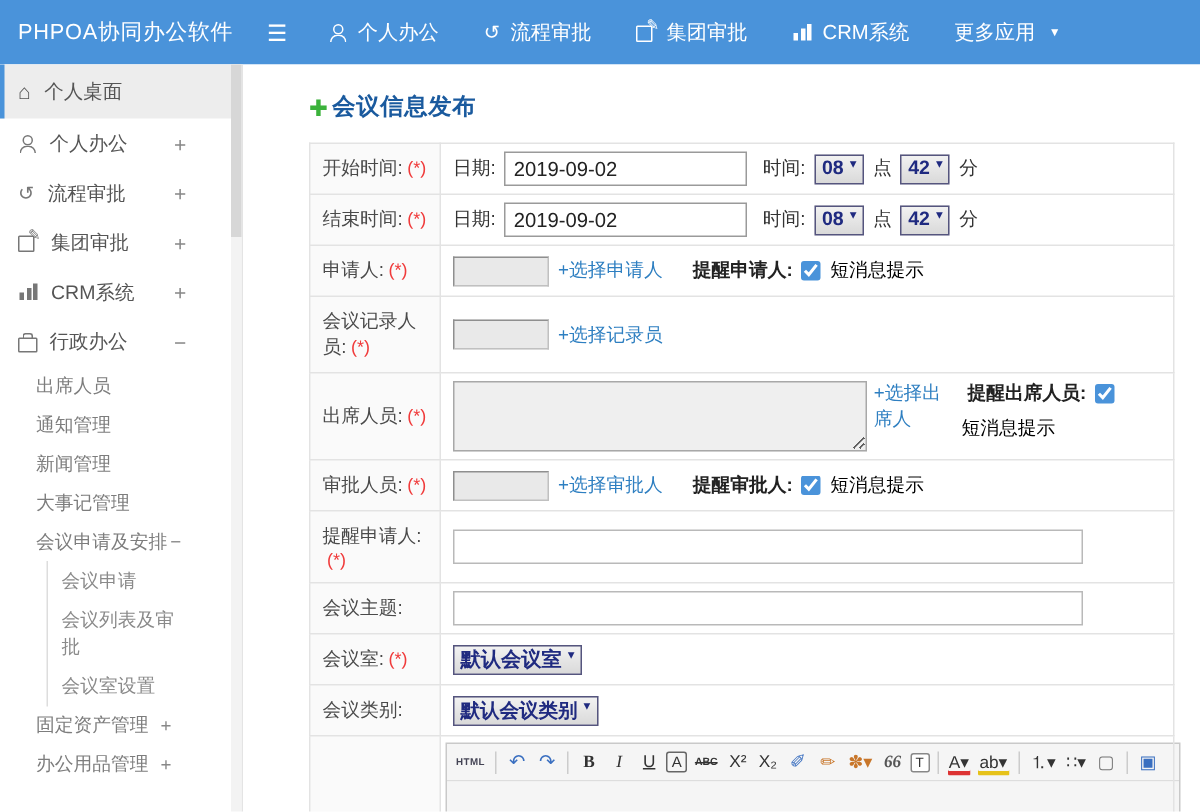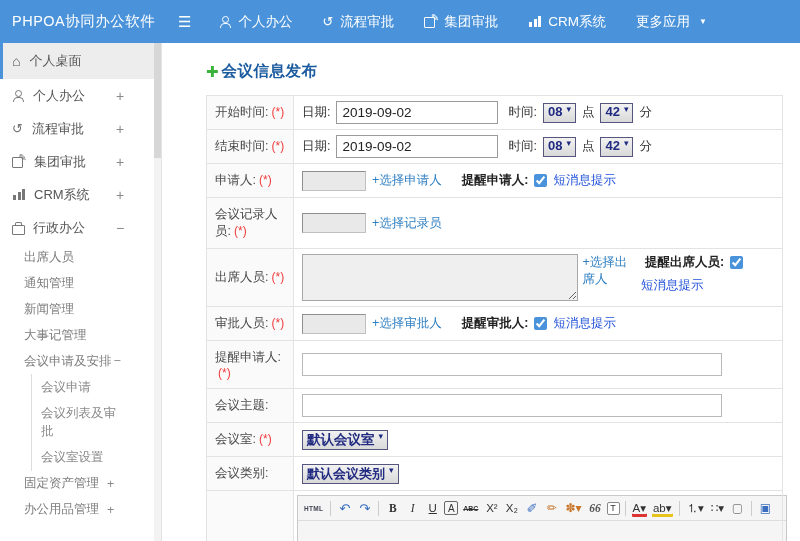--- a/index.html
+++ b/index.html
@@ -68,21 +68,21 @@
     font-size:13.5px; color:#222; font-family:inherit; }
   .fakesel { display:inline-flex; gap:4px; height:20px;
     border:1px solid #55557e; background:linear-gradient(#f2f2f2,#d9d9d9);
     color:#1f2a80; font-weight:bold; font-size:13px; padding:0 4px; cursor:pointer; }
   .fakesel::after { content:"▾"; font-size:9px; color:#1f2a80; }
   .ro-input { width:64px; height:20px; background:#e9e9e9; border:1px solid #8f8f8f;
     border-bottom-color:#c0c0c0; border-right-color:#c0c0c0; }
   .lnk { color:#2e7fc1; text-decoration:none; font-size:12.5px; cursor:pointer; }
   .remind { font-weight:bold; color:#222; margin-left:14px; }
   .cbx { width:13px; height:13px; accent-color:#4a93da; }
-  .smslab { color:#1d4ed8; }
+  .smslab { color:#000000; }
   .attend-area { width:354px; height:47px; background:#efefef; border:1px solid #a8a8a8;
     resize:both; font-family:inherit; }
   .longinput { width:420px; height:23px; border:1px solid #b9b9b9; padding:1px 5px;
     font-size:13px; font-family:inherit; }
   .stack { display:flex; flex-direction:row; gap:4px; align-items:flex-start; }
 
   
   td.val.ed { padding:4px 3px; }
   .editor { width:490px; border:1px solid #c9c9c9; }
   .tb-row { background:#f5f5f5; border-bottom:1px solid #ddd; display:flex;

